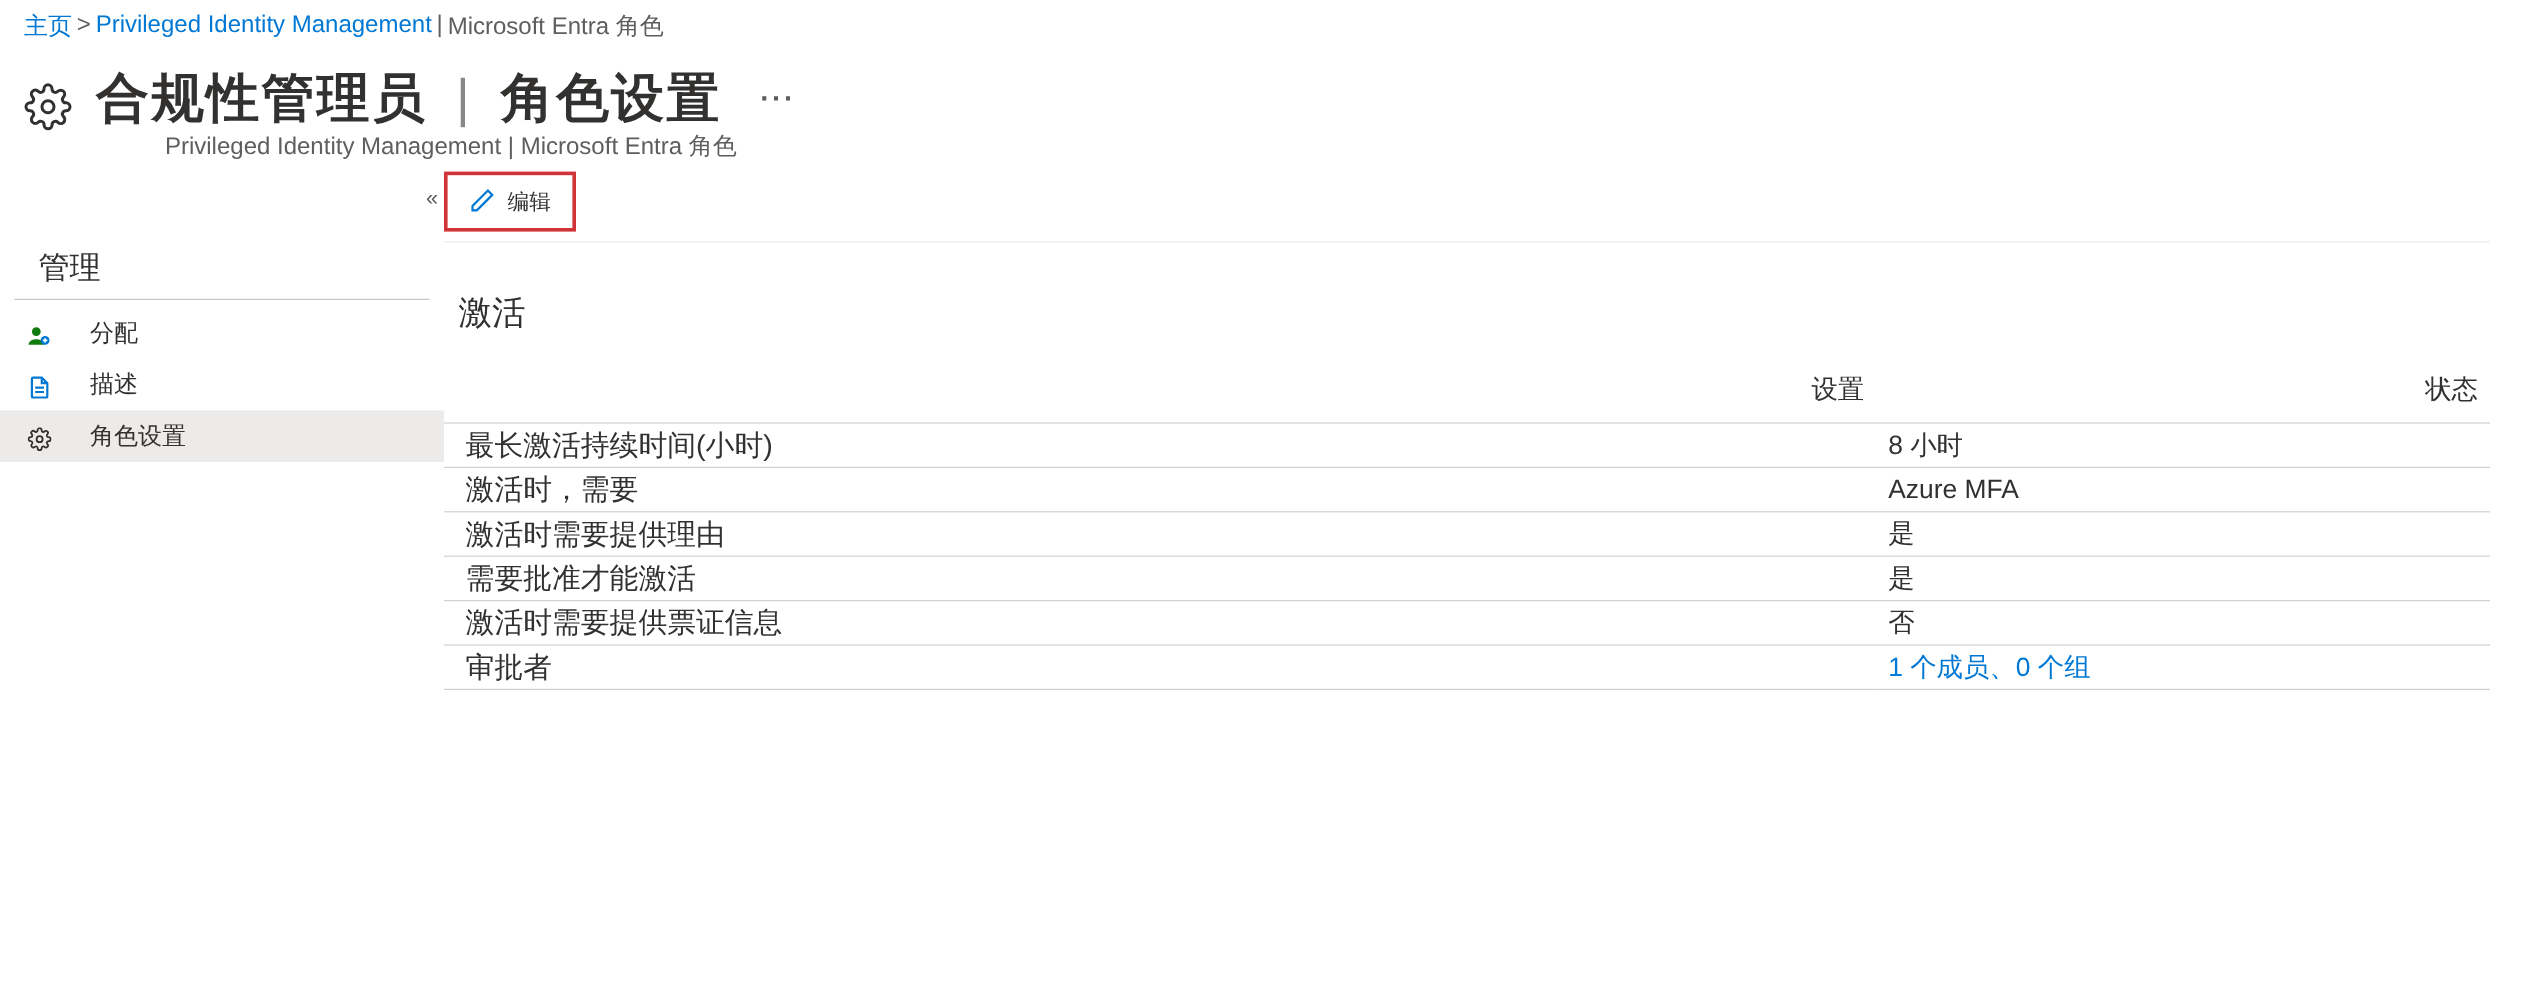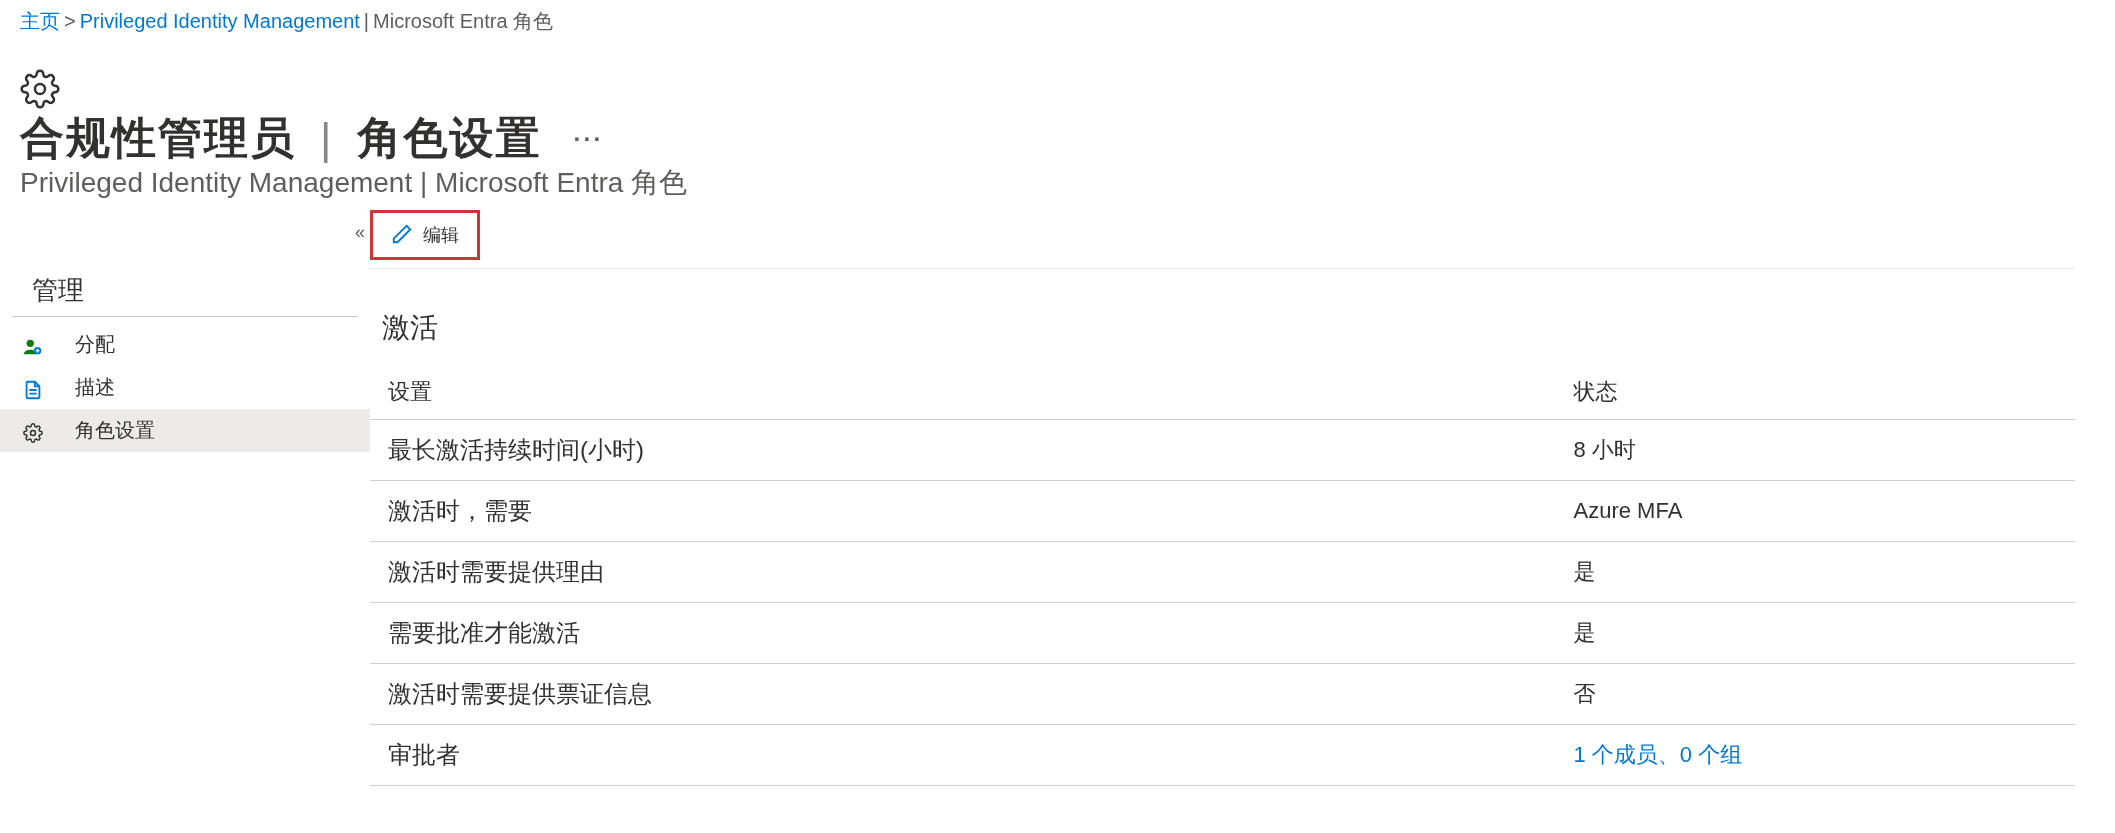--- a/index.html
+++ b/index.html
@@ -16,40 +16,40 @@
       align-items: center;
       gap: 4px;
     }
     .breadcrumb a { color: #0078d4; text-decoration: none; }
     .breadcrumb .sep { color: #605e5c; }
     .breadcrumb .muted { color: #605e5c; }
     .header {
       display: flex;
       align-items: flex-start;
       padding: 10px 20px 0;
-      flex-direction: column;
+      gap: 20px;
     }
     .gear-lg {
       width: 40px; height: 40px;
       color: #323130;
       flex-shrink: 0;
       margin-top: 16px;
     }
     .title-block { display: flex; flex-direction: column; }
     .title-main {
       font-size: 44px;
       font-weight: 600;
       display: flex;
       align-items: center;
       gap: 24px;
       letter-spacing: 2px;
     }
     .title-main .divider { color: #888; font-weight: 300; }
     .title-sub {
-      font-size: 28px;
+      font-size: 20px;
       color: #605e5c;
       margin-top: -4px;
       text-align: center;
     }
     .ellipsis-btn {
       font-size: 24px;
       color: #605e5c;
       padding: 0 8px;
       cursor: pointer;
     }
@@ -109,30 +109,30 @@
     .edit-btn svg { width: 22px; height: 22px; color: #0078d4; }
     .section-title {
       font-size: 28px;
       padding: 40px 0 18px 12px;
     }
     .settings-table {
       width: 100%;
       border-collapse: collapse;
     }
     .settings-table th {
-      text-align: left;
+      text-align: right;
       font-weight: 400;
       font-size: 22px;
       color: #323130;
       padding: 12px 10px;
       border-bottom: 1px solid #d2d0ce;
     }
     .settings-table td {
       font-size: 24px;
-      padding: 14px 10px;
+      padding: 2px 10px;
       border-bottom: 1px solid #d2d0ce;
     }
     .settings-table td.val { font-size: 22px; }
     .link-val { color: #0078d4; }
   </style>
 </head>
 <body>
 
 <div class="breadcrumb">
   <a href="#">主页</a>

